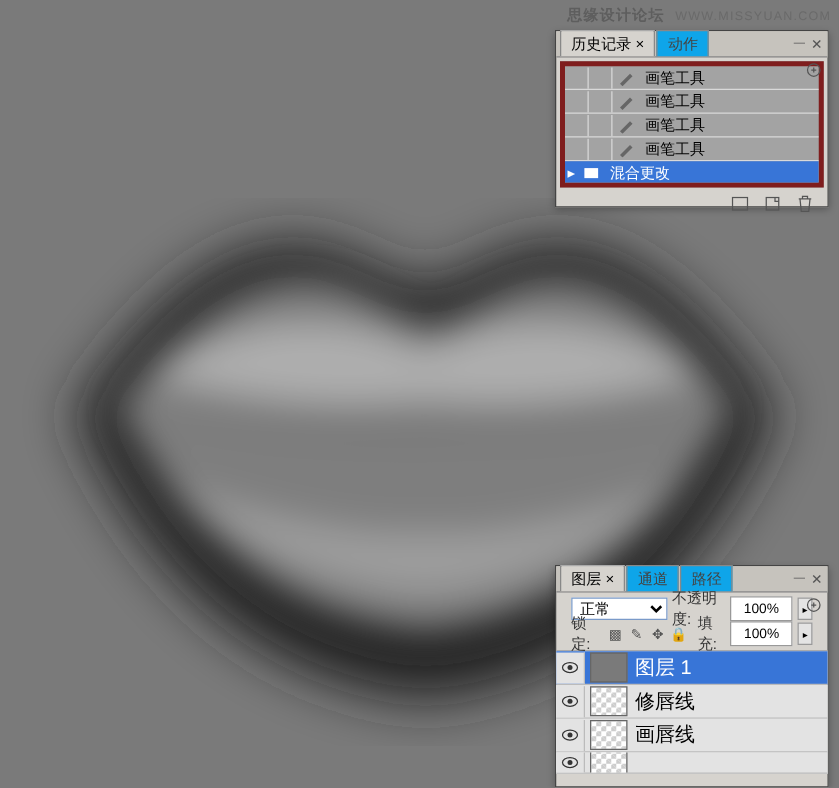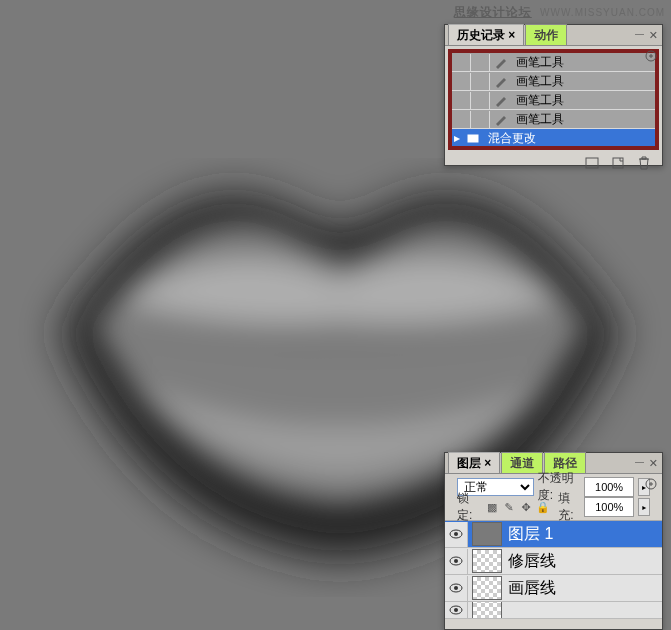--- a/index.html
+++ b/index.html
@@ -14,21 +14,21 @@
   position: relative;
 }
 .watermark {
   position: absolute;
   top: 4px;
   right: 6px;
   color: #5e5e5e;
   font-size: 12px;
   letter-spacing: 1px;
 }
-.watermark .cn { font-weight: bold; text-decoration: underline; }
+.watermark .cn { font-weight: bold; }
 .watermark .en { font-size: 10px; margin-left: 4px; color: #6a6a6a; }
 
 
 .canvas-art {
   position: absolute;
   left: 0;
   top: 0;
   width: 671px;
   height: 630px;
   pointer-events: none;
@@ -43,25 +43,24 @@
   font-size: 12px;
   color: #000;
 }
 .panel-tabs {
   display: flex;
   align-items: flex-end;
   background: #c6c3bd;
   height: 20px;
   border-bottom: 1px solid #888;
   padding-left: 3px;
-  font-weight: bold;
 }
 .tab {
   padding: 2px 8px 1px 8px;
-  background: #bef264;
+  background: #0ea5e9;
   border: 1px solid #888;
   border-bottom: none;
   margin-right: 1px;
   cursor: pointer;
   font-size: 12px;
   color: #444;
 }
 .tab.active {
   background: #d6d3ce;
   color: #000;

